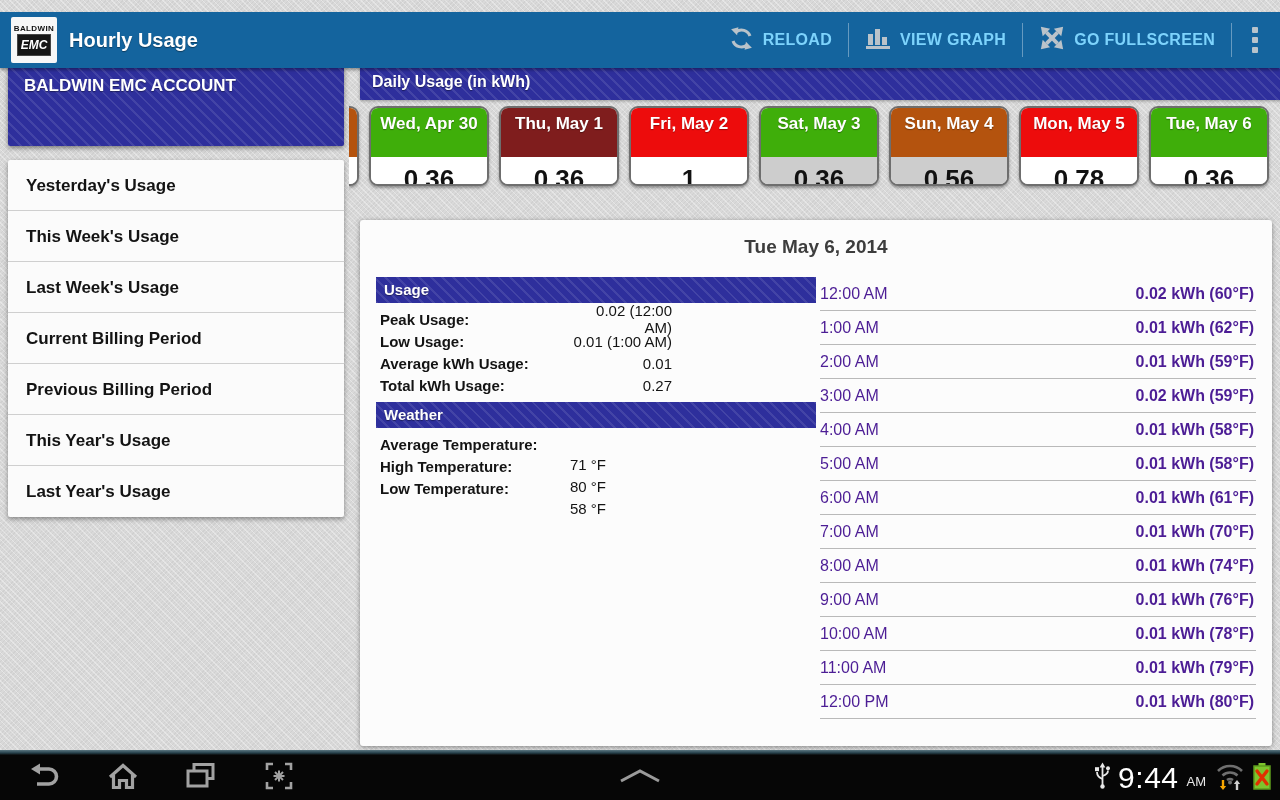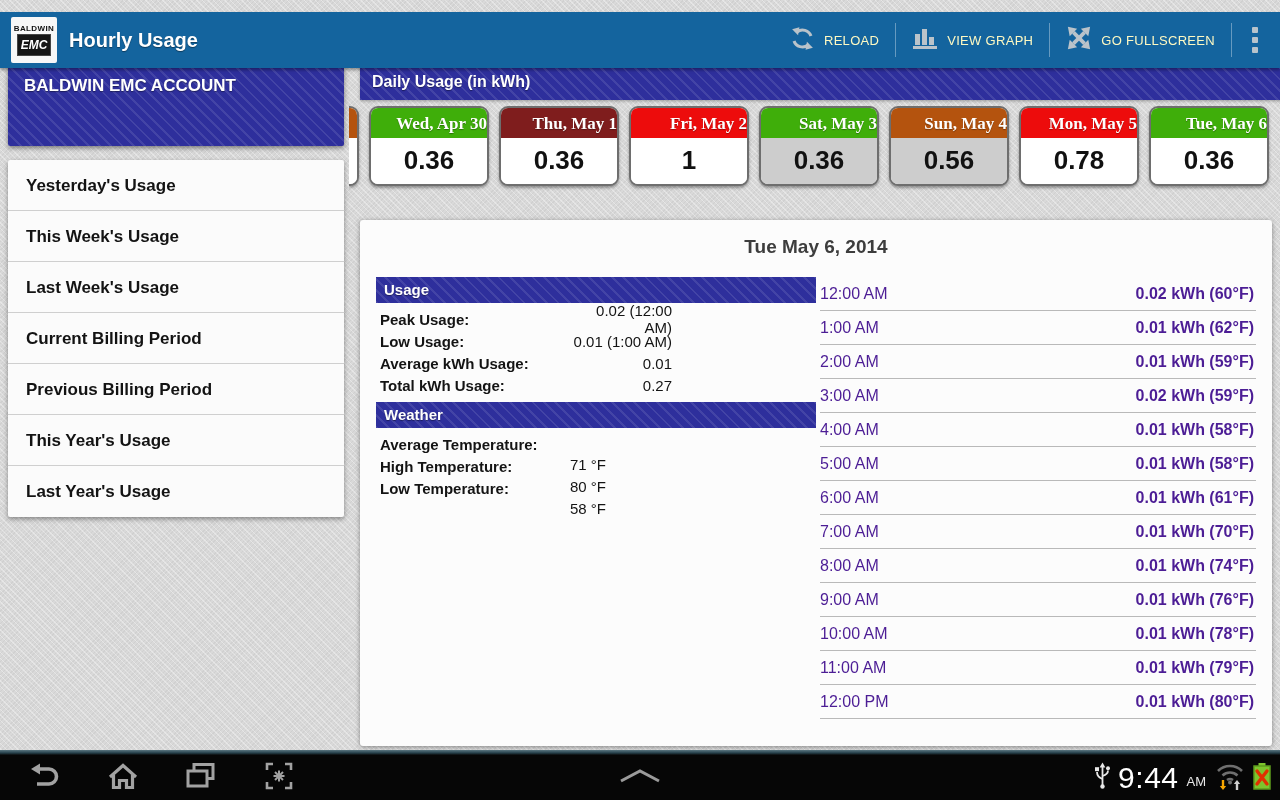--- a/index.html
+++ b/index.html
@@ -18,21 +18,21 @@
     background:#14649e; display:flex; align-items:center; box-shadow:0 2px 3px rgba(0,0,0,.35); z-index:5; }
   .logo { width:46px; height:46px; background:#f7f7f7; margin-left:11px; border-radius:2px;
     display:flex; flex-direction:column; align-items:center; justify-content:center; }
   .logo-line1 { font-size:8px; font-weight:bold; color:#111; letter-spacing:.4px; }
   .logo-emc { margin-top:1px; width:34px; height:22px; background:#151515; color:#fff;
     font-style:italic; font-weight:bold; font-size:12px; display:flex; align-items:center; justify-content:center;
     border:1px solid #444; }
   .app-title { color:#fff; font-size:20px; font-weight:bold; margin-left:12px; text-shadow:0 1px 1px rgba(0,0,0,.4); }
   .ab-actions { margin-left:auto; display:flex; align-items:center; height:100%; }
   .ab-action { display:flex; align-items:center; gap:9px; padding:0 16px; height:100%; cursor:pointer; }
-  .ab-label { color:#fef9c3; font-size:13px; font-weight:normal; letter-spacing:.3px; }
+  .ab-label { color:#7dd3fc; font-size:16px; font-weight:bold; letter-spacing:.3px; }
   .ab-sep { width:1px; height:34px; background:rgba(255,255,255,.35); }
   .overflow-btn { display:flex; flex-direction:column; gap:4px; padding:0 22px 0 20px; height:100%; justify-content:center; cursor:pointer; }
   .overflow-btn i { width:6px; height:6px; background:#b8c3cb; border-radius:1px; display:block; }
 
   
   .account-box { position:absolute; left:8px; top:64px; width:336px; height:82px;
     border-radius:2px; box-shadow:0 2px 5px rgba(0,0,0,.45);
     color:#fff; font-size:17px; font-weight:bold; padding:12px 0 0 16px;
     text-shadow:0 1px 1px rgba(0,0,0,.4); }
   .striped { background-color:#2e2f9c;
@@ -44,22 +44,22 @@
   .menu-item:last-child { border-bottom:none; }
 
   
   .daily-header { position:absolute; left:360px; top:64px; width:1015px; height:36px;
     color:#fff; font-size:16px; font-weight:bold; line-height:36px; padding-left:12px;
     text-shadow:0 1px 1px rgba(0,0,0,.4); box-shadow:0 1px 3px rgba(0,0,0,.3); }
   .card-strip { position:absolute; left:349px; top:106px; width:925px; height:86px;
     display:flex; gap:10px; overflow:hidden; }
   .day-card { width:120px; height:80px; border:2px solid #6e6e6e; border-radius:9px; overflow:hidden;
     background:#fff; box-shadow:0 2px 3px rgba(0,0,0,.35); flex:0 0 auto; cursor:pointer; }
-  .day-card .card-day { height:30px; line-height:31px; text-align:right; color:#fff;
-    font-size:17px; font-weight:bold; text-shadow:0 1px 1px rgba(0,0,0,.35);font-family:Liberation Serif, serif; }
+  .day-card .card-day { height:49px; line-height:31px; text-align:center; color:#fff;
+    font-size:17px; font-weight:bold; text-shadow:0 1px 1px rgba(0,0,0,.35); }
   .day-card .card-value { height:56px; line-height:45px; text-align:center; color:#111;
     font-size:26px; font-weight:bold; }
   .day-card.partial { width:10px; border-left:none; border-radius:0 9px 9px 0; margin-right:0; }
   .day-card.partial .card-day { font-size:0; }
 
   
   .detail-panel { position:absolute; left:360px; top:220px; width:912px; height:526px;
     background:#fcfcfc; border-radius:3px; box-shadow:0 1px 5px rgba(0,0,0,.4); }
   .detail-title { position:absolute; top:16px; left:0; width:100%; text-align:center;
     font-size:19px; font-weight:bold; color:#3d3d3d; }

